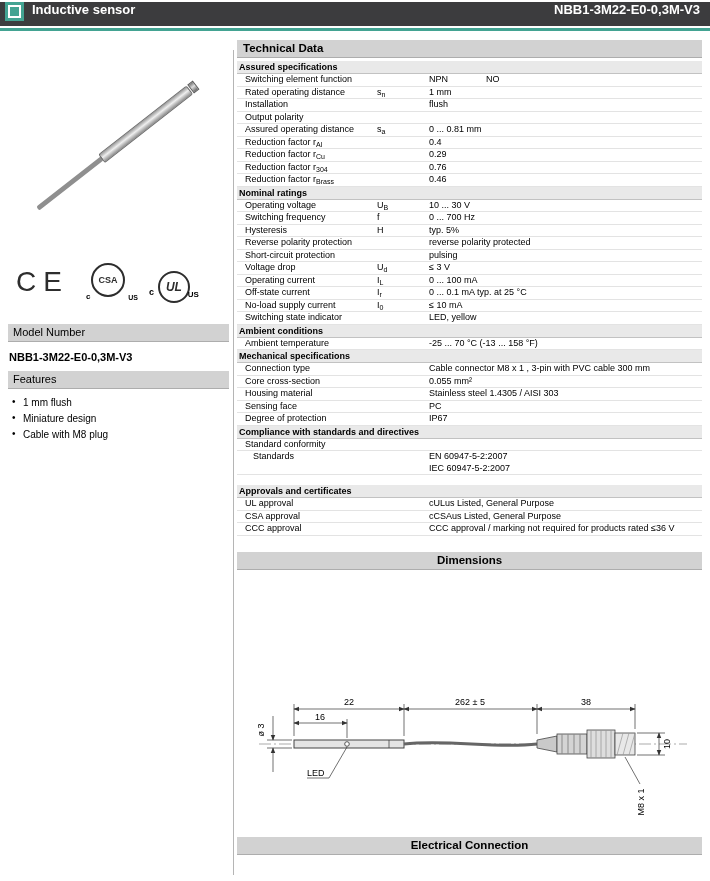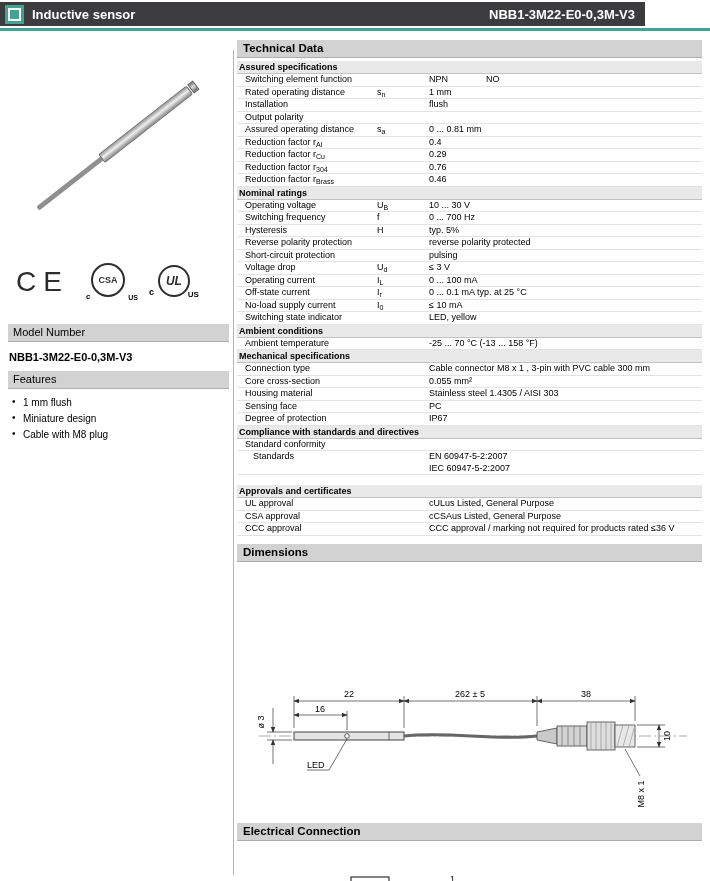--- a/index.html
+++ b/index.html
@@ -5,22 +5,22 @@
   * { margin:0; padding:0; box-sizing:border-box; }
   html,body { background:#fff; }
   body {
     width:710px; height:881px; position:relative;
     font-family:"Liberation Sans","DejaVu Sans",sans-serif; color:#000;
     overflow:hidden;
   }
   :root { --accent:#43a392; --headerbg:#3c3c3e; }
 
   
-  .topbar { position:absolute; top:2px; left:0; width:645px; height:24px;
-            background:var(--headerbg); display:flex; align-items:center; }
+  .topbar { position:absolute; top:2px; left:0; width:710px; height:24px;
+            background:var(--headerbg); display:flex; align-items:flex-start; }
   .cube { width:19px; height:19px; background:var(--accent); margin-left:5px; position:relative; flex:0 0 auto; }
   .cube-inner { position:absolute; inset:3px; border:2px solid #fff; }
   .topbar-title { color:#fff; font-weight:bold; font-size:13px; margin-left:8px; }
   .topbar-model { margin-left:auto; margin-right:10px; color:#fff; font-weight:bold; font-size:13px; }
   .accentline { position:absolute; top:28px; left:0; width:710px; height:3px; background:var(--accent); }
   .coldivider { position:absolute; left:233px; top:50px; bottom:6px; width:1px; background:#b5b5b5; }
 
   
   .leftcol { position:absolute; left:8px; top:40px; width:221px; }
   .photo { position:relative; height:212px; }
@@ -35,40 +35,40 @@
 
   .marks { display:flex; align-items:center; gap:22px; margin:6px 0 0 8px; height:48px; }
   .ce-mark { font-size:28px; letter-spacing:7px; color:#2d2d2d; font-weight:500; }
   .csa-mark { position:relative; width:38px; height:38px; }
   .csa-circle { width:34px; height:34px; border:2.5px solid #2d2d2d; border-radius:50%;
                 display:flex; align-items:center; justify-content:center;
                 font-size:9px; font-weight:bold; color:#2d2d2d; }
   .csa-c { position:absolute; left:-5px; bottom:0; font-size:8px; font-weight:bold; }
   .csa-us { position:absolute; right:-9px; bottom:0; font-size:7px; font-weight:bold; }
   .ul-mark { position:relative; width:44px; height:38px; }
-  .ul-circle { position:absolute; left:7px; top:2px; width:32px; height:32px;
+  .ul-circle { position:absolute; left:7px; top:8px; width:32px; height:32px;
                border:2.5px solid #2d2d2d; border-radius:50%;
                display:flex; align-items:center; justify-content:center;
                font-size:12px; font-weight:bold; font-style:italic; color:#2d2d2d; }
   .ul-c { position:absolute; left:-2px; bottom:4px; font-size:9px; font-weight:bold; }
   .ul-us { position:absolute; right:-4px; bottom:2px; font-size:8px; font-weight:bold; }
 
   .bar-label { background:#d2d2d2; border-bottom:1px solid #adadad;
                font-weight:normal; font-size:11px; padding:2px 5px 3px; }
   .mn-bar { margin-top:18px; }
   .model-number-text { font-weight:bold; font-size:11px; padding:9px 1px 8px; }
   .features-list { list-style:none; padding:8px 2px 0; font-size:10px; }
   .features-list li { margin-bottom:5px; padding-left:13px; position:relative; }
   .features-list li::before { content:"•"; position:absolute; left:2px; top:-1px; }
 
   
   .rightcol { position:absolute; left:237px; top:40px; width:465px; }
   .main-bar { background:#d2d2d2; border-bottom:1px solid #adadad;
               font-weight:bold; font-size:11.5px; padding:2px 6px 3px; }
-  .dim-bar, .ec-bar { margin-top:8px; }
+  .dim-bar, .ec-bar { margin-top:16px;text-align:center; }
 
   .td-table { margin-top:3px; }
   .sec-header { font-weight:bold; font-size:9px; line-height:12px;
                 background:#e9e9e9; padding:0 2px; border-bottom:1px solid #c2c2c2; }
   .sec-gap { margin-top:10px; }
   .td-row { display:flex; font-size:9px; line-height:11.5px;
             border-bottom:1px solid #e3e3e3; min-height:11.5px; align-items:flex-start; }
   .td-row .c-label { width:140px; padding-left:8px; flex:0 0 auto; }
   .td-row .c-label.ind { padding-left:16px; }
   .td-row .c-sym { width:52px; flex:0 0 auto; }

